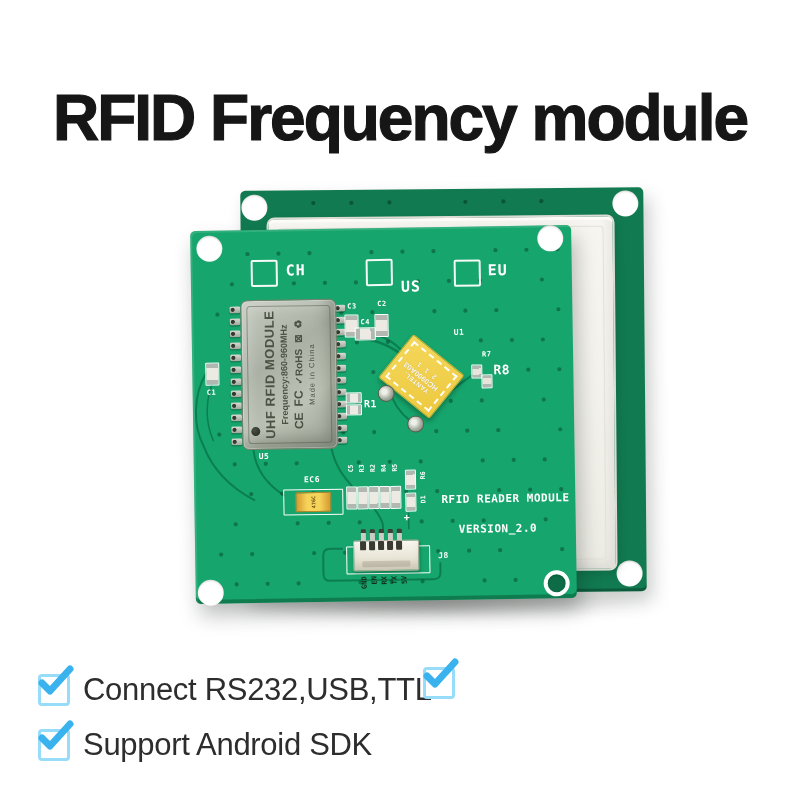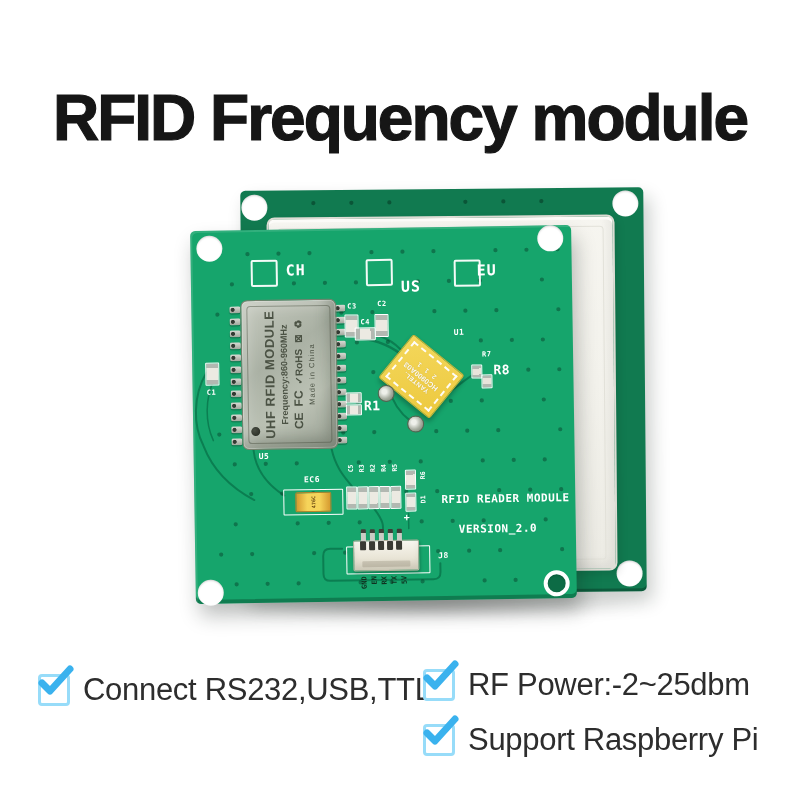--- a/index.html
+++ b/index.html
@@ -261,21 +261,21 @@
     <div class="hole" style="left:6px;top:5px"></div>
     <div class="hole" style="left:347px;top:0px"></div>
     <div class="hole" style="left:2px;top:349px"></div>
     <div class="hole ring" style="left:348px;top:345px"></div>
 
     <div class="regbox" style="left:60px;top:30px"></div>
     <span class="reglabel" style="left:95px;top:32px">CH</span>
     <div class="regbox" style="left:175px;top:31px"></div>
     <span class="reglabel" style="left:210px;top:50px">US</span>
     <div class="regbox" style="left:263px;top:33px"></div>
-    <span class="reglabel" style="left:286px;top:35px">EU</span>
+    <span class="reglabel" style="left:297px;top:35px">EU</span>
 
     <div class="shield">
       <div class="pins" id="pins-left">
           <div class="pin" style="top: 8px;"></div>
           <div class="pin" style="top: 20px;"></div>
           <div class="pin" style="top: 32px;"></div>
           <div class="pin" style="top: 44px;"></div>
           <div class="pin" style="top: 56px;"></div>
           <div class="pin" style="top: 68px;"></div>
           <div class="pin" style="top: 80px;"></div>
@@ -334,21 +334,21 @@
     </div>
     <span class="slabel" style="left:290px;top:124px;font-size:7px">R7</span>
     <span class="slabel" style="left:301px;top:136px;font-size:13px">R8</span>
     <div class="chipS" style="left:279px;top:138px"></div>
     <div class="chipS" style="left:289px;top:148px"></div>
 
     <div class="chipV" style="left:13px;top:132px"></div>
     <span class="slabel" style="left:14px;top:158px;font-size:7px">C1</span>
     <div class="chipH" style="left:153px;top:164px;width:14px;height:9px"></div>
     <div class="chipH" style="left:153px;top:176px;width:14px;height:9px"></div>
-    <span class="slabel" style="left:171px;top:170px;font-size:13px">R1</span>
+    <span class="slabel" style="left:171px;top:170px;font-size:10px">R1</span>
     <div class="pad" style="left:185px;top:157px"></div>
     <div class="pad" style="left:214px;top:188px"></div>
 
     <span class="slabel" style="left:110px;top:246px">EC6</span>
     <div class="whitebox" style="left:89px;top:260px;width:58px;height:24px"></div>
     <div class="tcap">
       <span>476C</span>
     </div>
 
     <span class="vlabel" style="left:153px;top:236px">C5</span>
@@ -394,29 +394,28 @@
 
 <div class="features">
   <div class="feat" style="left:38px;top:18px">
     <span class="cbox">
       <svg width="36" height="32">
           <polyline points="5,17 13,25 33,3" stroke="#3ab2ee" stroke-width="7" fill="none" stroke-linecap="round" stroke-linejoin="round"></polyline>
         </svg>
     </span>
     <span class="txt">Connect RS232,USB,TTL</span>
   </div>
+  <div class="feat" style="left:38px;top:73px">
+    <span class="cbox">
+      <svg width="36" height="32">
+          <polyline points="5,17 13,25 33,3" stroke="#3ab2ee" stroke-width="7" fill="none" stroke-linecap="round" stroke-linejoin="round"></polyline>
+        </svg>
+    </span>
+    <span class="txt">Support Android SDK</span>
+  </div>
   <div class="feat" style="left:423px;top:13px">
     <span class="cbox">
       <svg width="36" height="32">
           <polyline points="5,17 13,25 33,3" stroke="#3ab2ee" stroke-width="7" fill="none" stroke-linecap="round" stroke-linejoin="round"></polyline>
         </svg>
     </span>
-    <span class="txt">RF Power:-2~25dbm</span>
-  </div>
-  <div class="feat" style="left:423px;top:68px">
-    <span class="cbox">
-      <svg width="36" height="32">
-          <polyline points="5,17 13,25 33,3" stroke="#3ab2ee" stroke-width="7" fill="none" stroke-linecap="round" stroke-linejoin="round"></polyline>
-        </svg>
-    </span>
-    <span class="txt">Support Raspberry Pi</span>
   </div>
 </div>
 
 </body></html>

